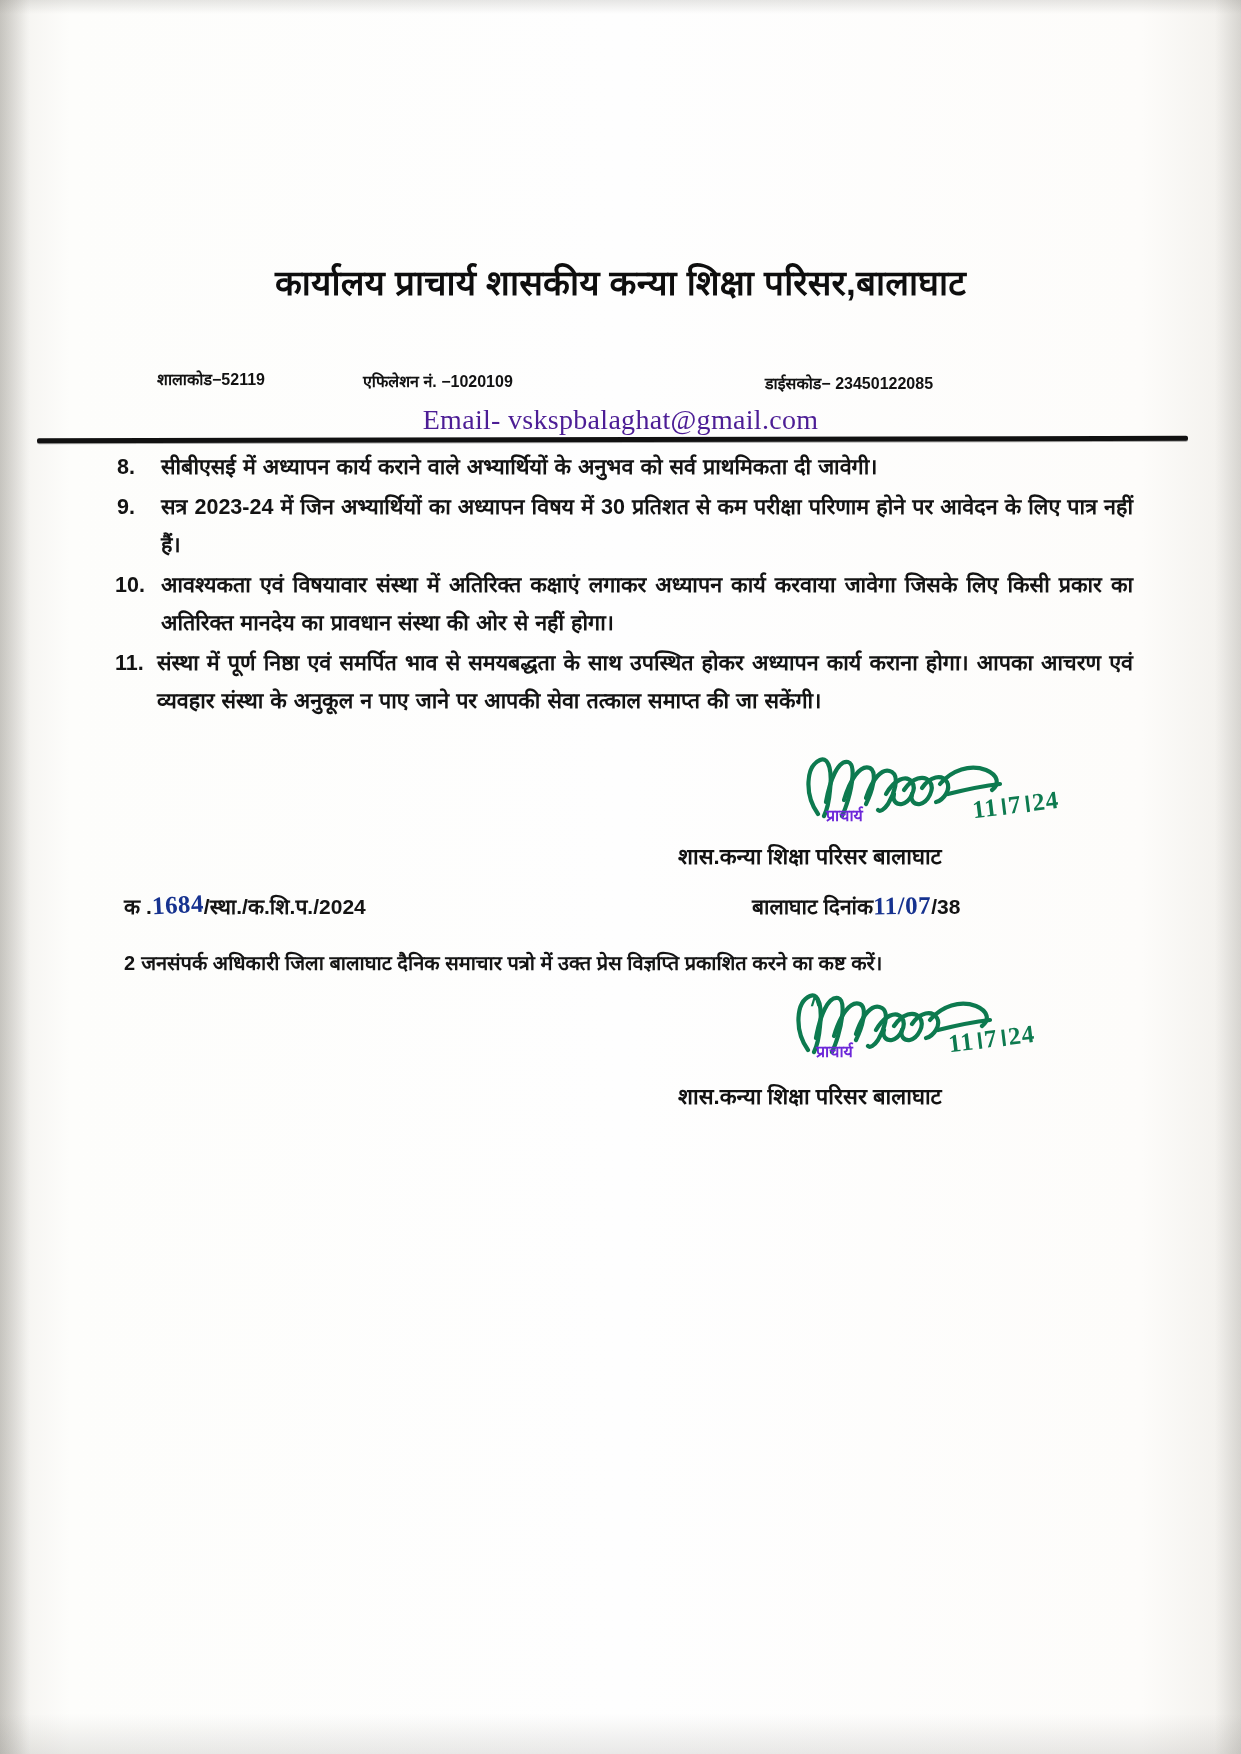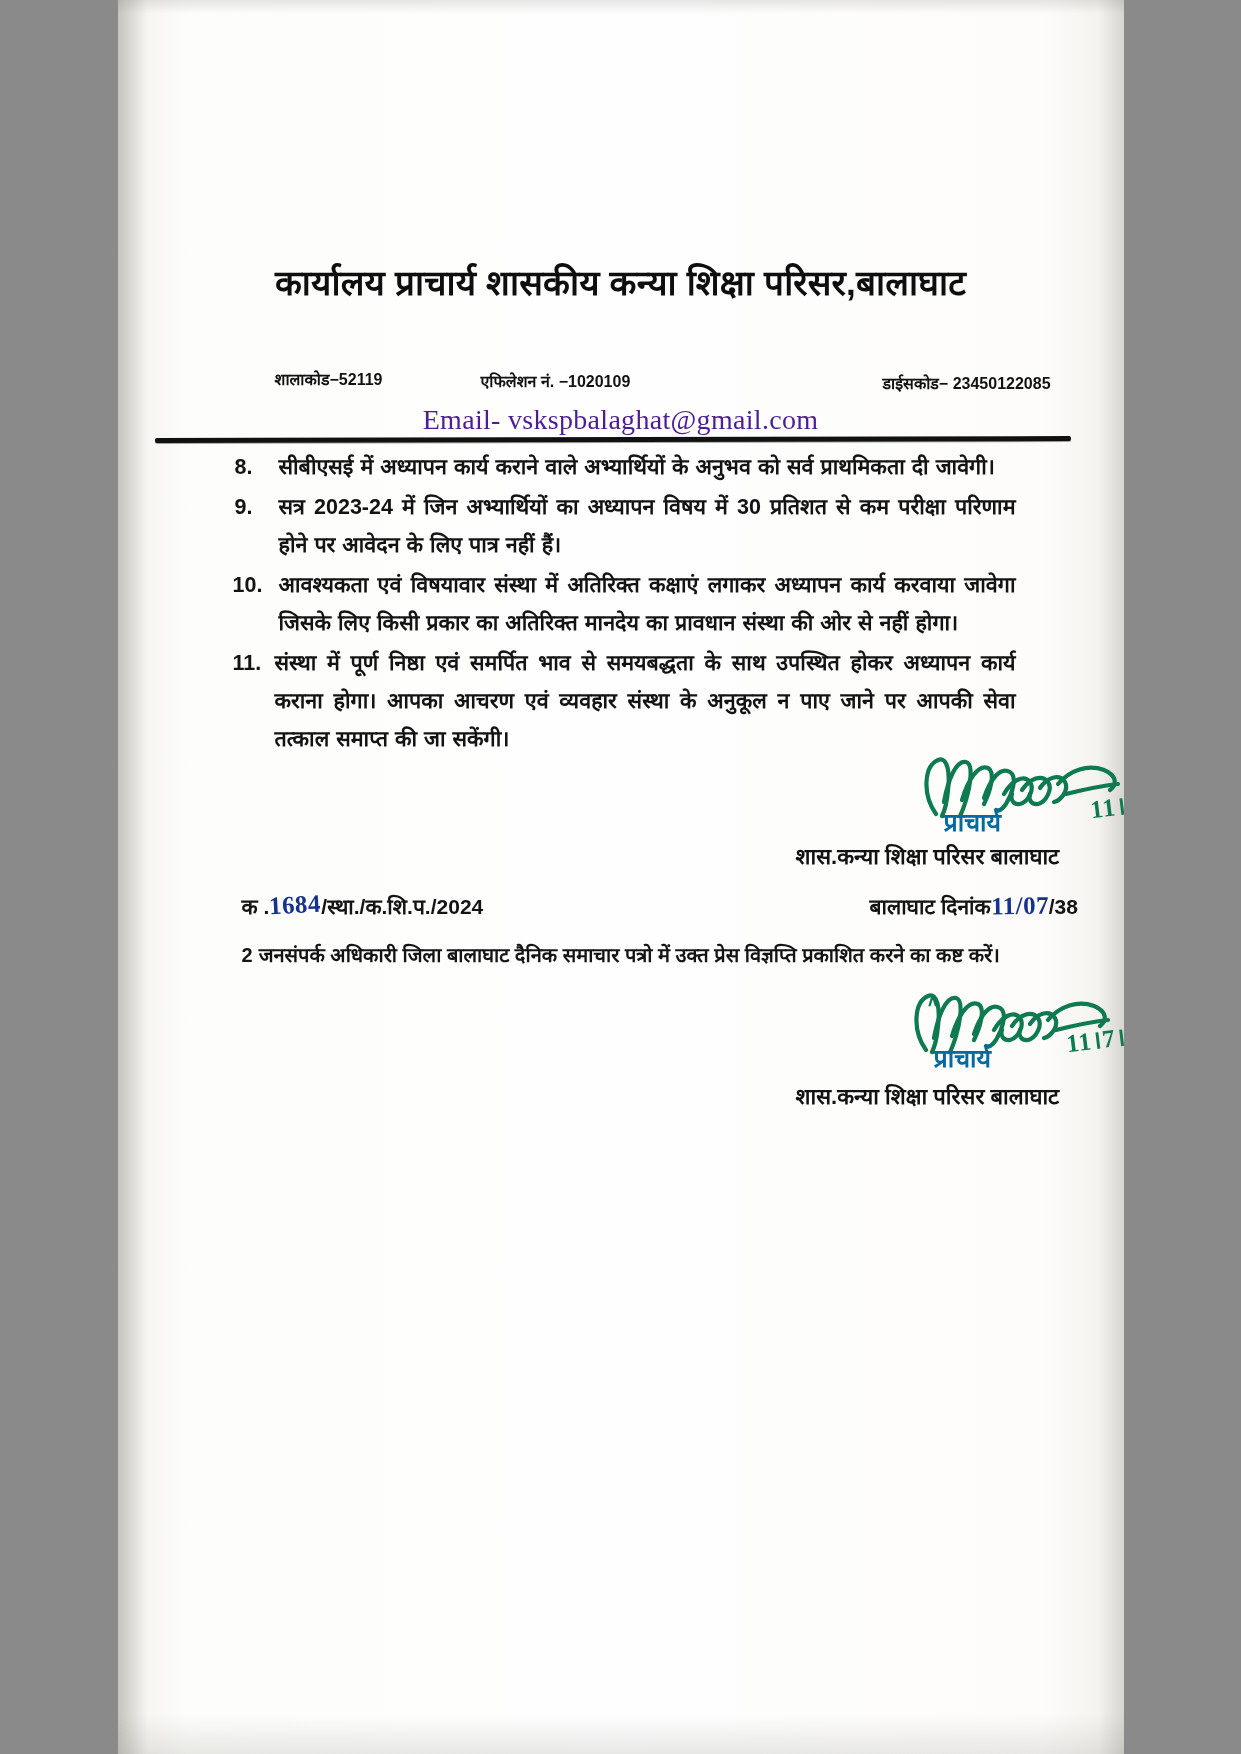--- a/index.html
+++ b/index.html
@@ -5,21 +5,21 @@
   html, body {
     margin: 0;
     padding: 0;
     background: #8a8a8a;
   }
   body {
     font-family: "Liberation Sans", sans-serif;
   }
   .page {
     position: relative;
-    width: 1006px;
+    width: 1241px;
     height: 1754px;
     margin: 0 auto;
     background: #ffffff;
     overflow: hidden;
   }
   
   .scan-bg {
     position: absolute;
     inset: 0;
     background:
@@ -190,23 +190,23 @@
     letter-spacing: 1px;
     white-space: nowrap;
   }
   .sig-1 .sig-date { left: 332px; top: 30px; }
   .sig-2 .sig-date { left: 318px; top: 28px; }
 
   .sig-title {
     position: absolute;
     left: 186px;
     top: 48px;
-    font-size: 25px;
-    font-weight: 700;
-    color: #0369a1;
+    font-size: 16px;
+    font-weight: 700;
+    color: #6d28d9;
     white-space: nowrap;
   }
   .sig-org {
     position: absolute;
     left: 38px;
     top: 84px;
     font-size: 22px;
     font-weight: 700;
     color: #121212;
     white-space: nowrap;
@@ -258,21 +258,21 @@
     top: 938px;
   }
   .copy-line {
     font-size: 20.5px;
     font-weight: 600;
     color: #141414;
     line-height: 34px;
     white-space: nowrap;
   }
   .copy-line .cnum { margin-right: 6px; }
-  .copy-line.l2 { margin-top: 0; font-size: 20px; }
+  .copy-line.l2 { margin-top: 8px; font-size: 20px; }
 
   .caret-mark {
     position: absolute;
     left: 685px;
     top: 46px;
     color: #0d7a4f;
     font-size: 17px;
     font-weight: 700;
   }
 </style>

